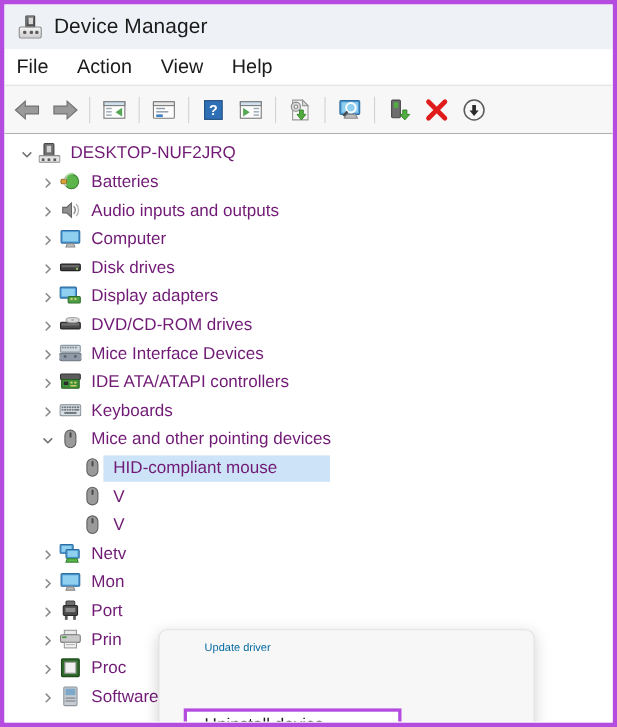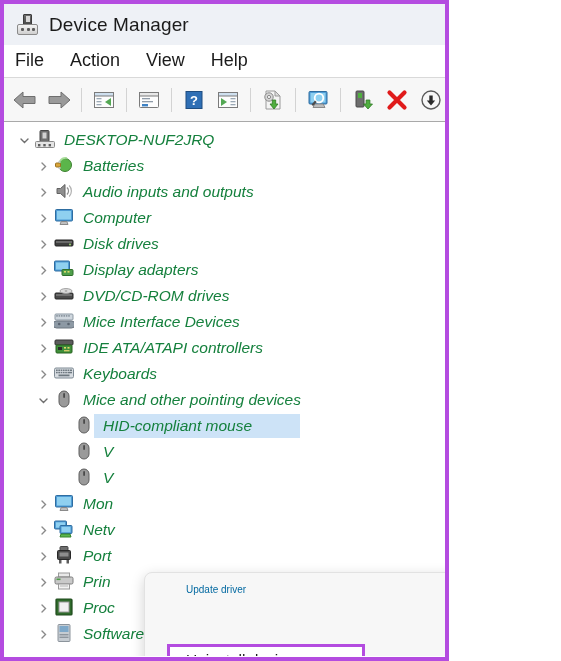--- a/index.html
+++ b/index.html
@@ -2,21 +2,21 @@
 <html><head>
 <meta charset="utf-8">
 <style>
   html,body{margin:0;padding:0;}
   body{
     width:561px;height:661px;overflow:hidden;
     font-family:"Liberation Sans", sans-serif;
     background:#ffffff;
   }
   #window{
-    position:absolute;left:0;top:0;width:449px;height:661px;
+    position:absolute;left:0;top:0;width:561px;height:661px;
     box-sizing:border-box;
     border:4px solid #b44ce0;
     background:#ffffff;
     overflow:hidden;
   }
   
   .titlebar{
     height:41px;
     background:#eef1f6;
     display:flex;align-items:center;
@@ -72,21 +72,21 @@
   .row{
     display:flex;align-items:center;height:26px;padding-left:8px;
     box-sizing:border-box;position:relative;
   }
   .chev{
     width:22px;height:26px;flex:0 0 auto;display:flex;align-items:center;justify-content:center;
     color:#6f6f6f;font-size:13px;
   }
   .chev svg{display:block;}
   .ico{width:22px;height:22px;flex:0 0 auto;margin-right:7px;position:relative;}
-  .lbl{font-size:15.5px;color:#15803d;white-space:nowrap;font-style:italic;}
+  .lbl{font-size:15.5px;color:#701a75;white-space:nowrap;}
   .row.lvl0{padding-left:9px;}
   .row.lvl1 .chev{margin-left:20px;}
   .row.lvl2 .ico{margin-left:62px;}
   .row.sel .selbg{
     position:absolute;left:90px;top:1px;height:24px;width:206px;
     background:#cde3f7;z-index:0;
   }
   .row.sel .ico,.row.sel .lbl{position:relative;z-index:1;}
 
   
@@ -462,54 +462,54 @@
     </div>
 
     <div class="row lvl1">
       <span class="chev">
         <svg width="11" height="11" viewBox="0 0 11 11">
             <path d="M4 2 L7.5 5.5 L4 9" fill="none" stroke="#8a8a8a" stroke-width="1.4" stroke-linecap="round"></path>
           </svg>
       </span>
       <span class="ico">
         <svg width="20" height="20" viewBox="0 0 20 20">
-          <rect x="1.5" y="2.5" width="17" height="11.5" rx="1" fill="#4f9cd6" stroke="#2e6da0"></rect>
-          <rect x="3" y="4" width="14" height="8.5" fill="#8fd0f0"></rect>
-          <path d="M6 17.5 h8 l-1.2 -3 H7.2 Z" fill="#c0c0c0" stroke="#8a8a8a"></path>
-        </svg>
-      </span>
-      <span class="lbl">Mon</span>
-    </div>
-
-    <div class="row lvl1">
-      <span class="chev">
-        <svg width="11" height="11" viewBox="0 0 11 11">
-            <path d="M4 2 L7.5 5.5 L4 9" fill="none" stroke="#8a8a8a" stroke-width="1.4" stroke-linecap="round"></path>
-          </svg>
-      </span>
-      <span class="ico">
-        <svg width="20" height="20" viewBox="0 0 20 20">
           <rect x="0.5" y="2" width="12" height="8" rx="1" fill="#4f9cd6" stroke="#2e6da0"></rect>
           <rect x="2" y="3.3" width="9" height="5.4" fill="#8fd0f0"></rect>
           <rect x="6" y="6.5" width="12" height="8" rx="1" fill="#4f9cd6" stroke="#2e6da0"></rect>
           <rect x="7.5" y="7.8" width="9" height="5.4" fill="#8fd0f0"></rect>
           <path d="M6 18 h11 l-1 -3 H7 Z" fill="#5cb64f" stroke="#35852c"></path>
         </svg>
       </span>
       <span class="lbl">Netv</span>
     </div>
 
     <div class="row lvl1">
       <span class="chev">
         <svg width="11" height="11" viewBox="0 0 11 11">
             <path d="M4 2 L7.5 5.5 L4 9" fill="none" stroke="#8a8a8a" stroke-width="1.4" stroke-linecap="round"></path>
           </svg>
       </span>
       <span class="ico">
         <svg width="20" height="20" viewBox="0 0 20 20">
+          <rect x="1.5" y="2.5" width="17" height="11.5" rx="1" fill="#4f9cd6" stroke="#2e6da0"></rect>
+          <rect x="3" y="4" width="14" height="8.5" fill="#8fd0f0"></rect>
+          <path d="M6 17.5 h8 l-1.2 -3 H7.2 Z" fill="#c0c0c0" stroke="#8a8a8a"></path>
+        </svg>
+      </span>
+      <span class="lbl">Mon</span>
+    </div>
+
+    <div class="row lvl1">
+      <span class="chev">
+        <svg width="11" height="11" viewBox="0 0 11 11">
+            <path d="M4 2 L7.5 5.5 L4 9" fill="none" stroke="#8a8a8a" stroke-width="1.4" stroke-linecap="round"></path>
+          </svg>
+      </span>
+      <span class="ico">
+        <svg width="20" height="20" viewBox="0 0 20 20">
           <rect x="6" y="1.5" width="8" height="4" rx="1" fill="#6e6e6e" stroke="#454545"></rect>
           <rect x="3.5" y="5.5" width="13" height="9" rx="1" fill="#4a4a4a" stroke="#282828"></rect>
           <rect x="5.5" y="7.5" width="9" height="4" fill="#8d8d8d"></rect>
           <rect x="5" y="15" width="2.5" height="3.5" fill="#5c5c5c"></rect>
           <rect x="12.5" y="15" width="2.5" height="3.5" fill="#5c5c5c"></rect>
         </svg>
       </span>
       <span class="lbl">Port</span>
     </div>
 

